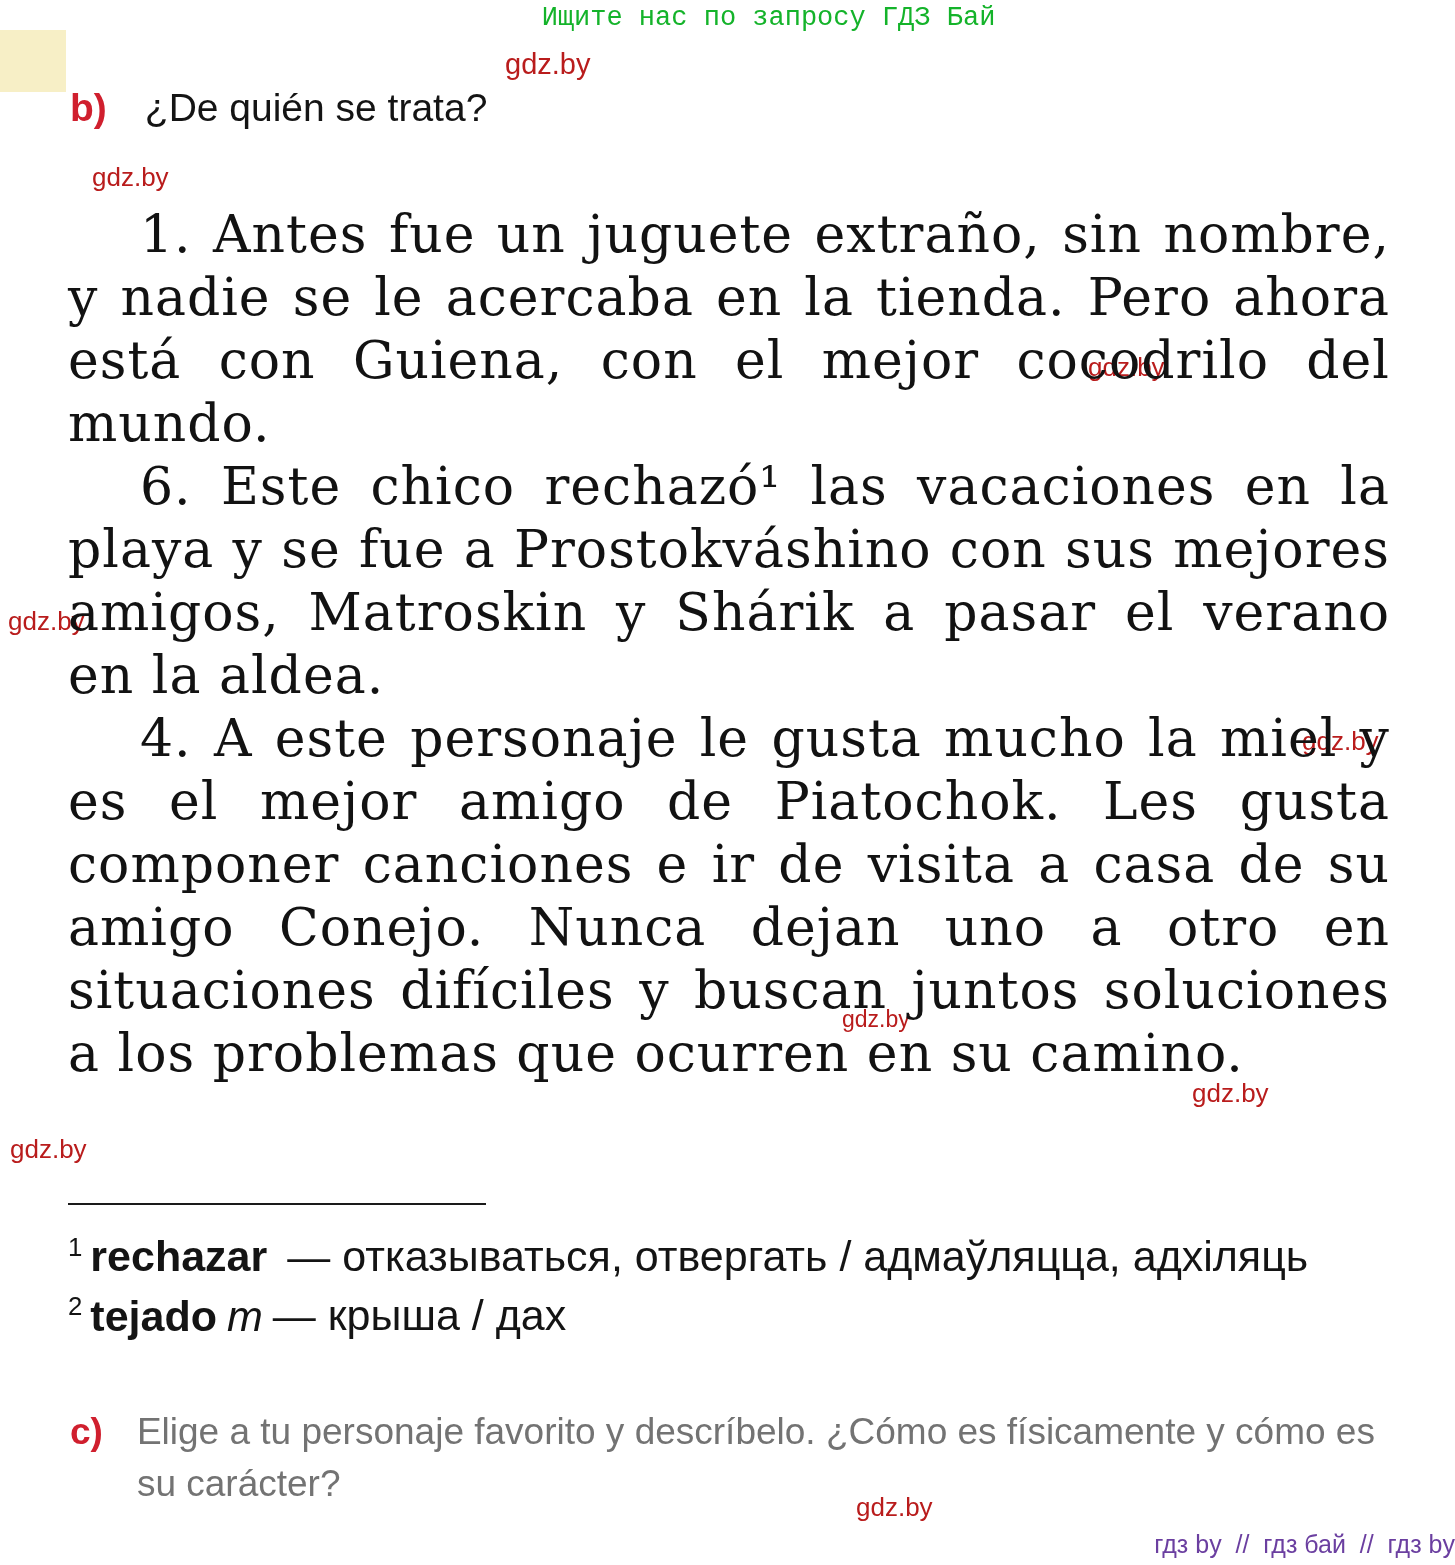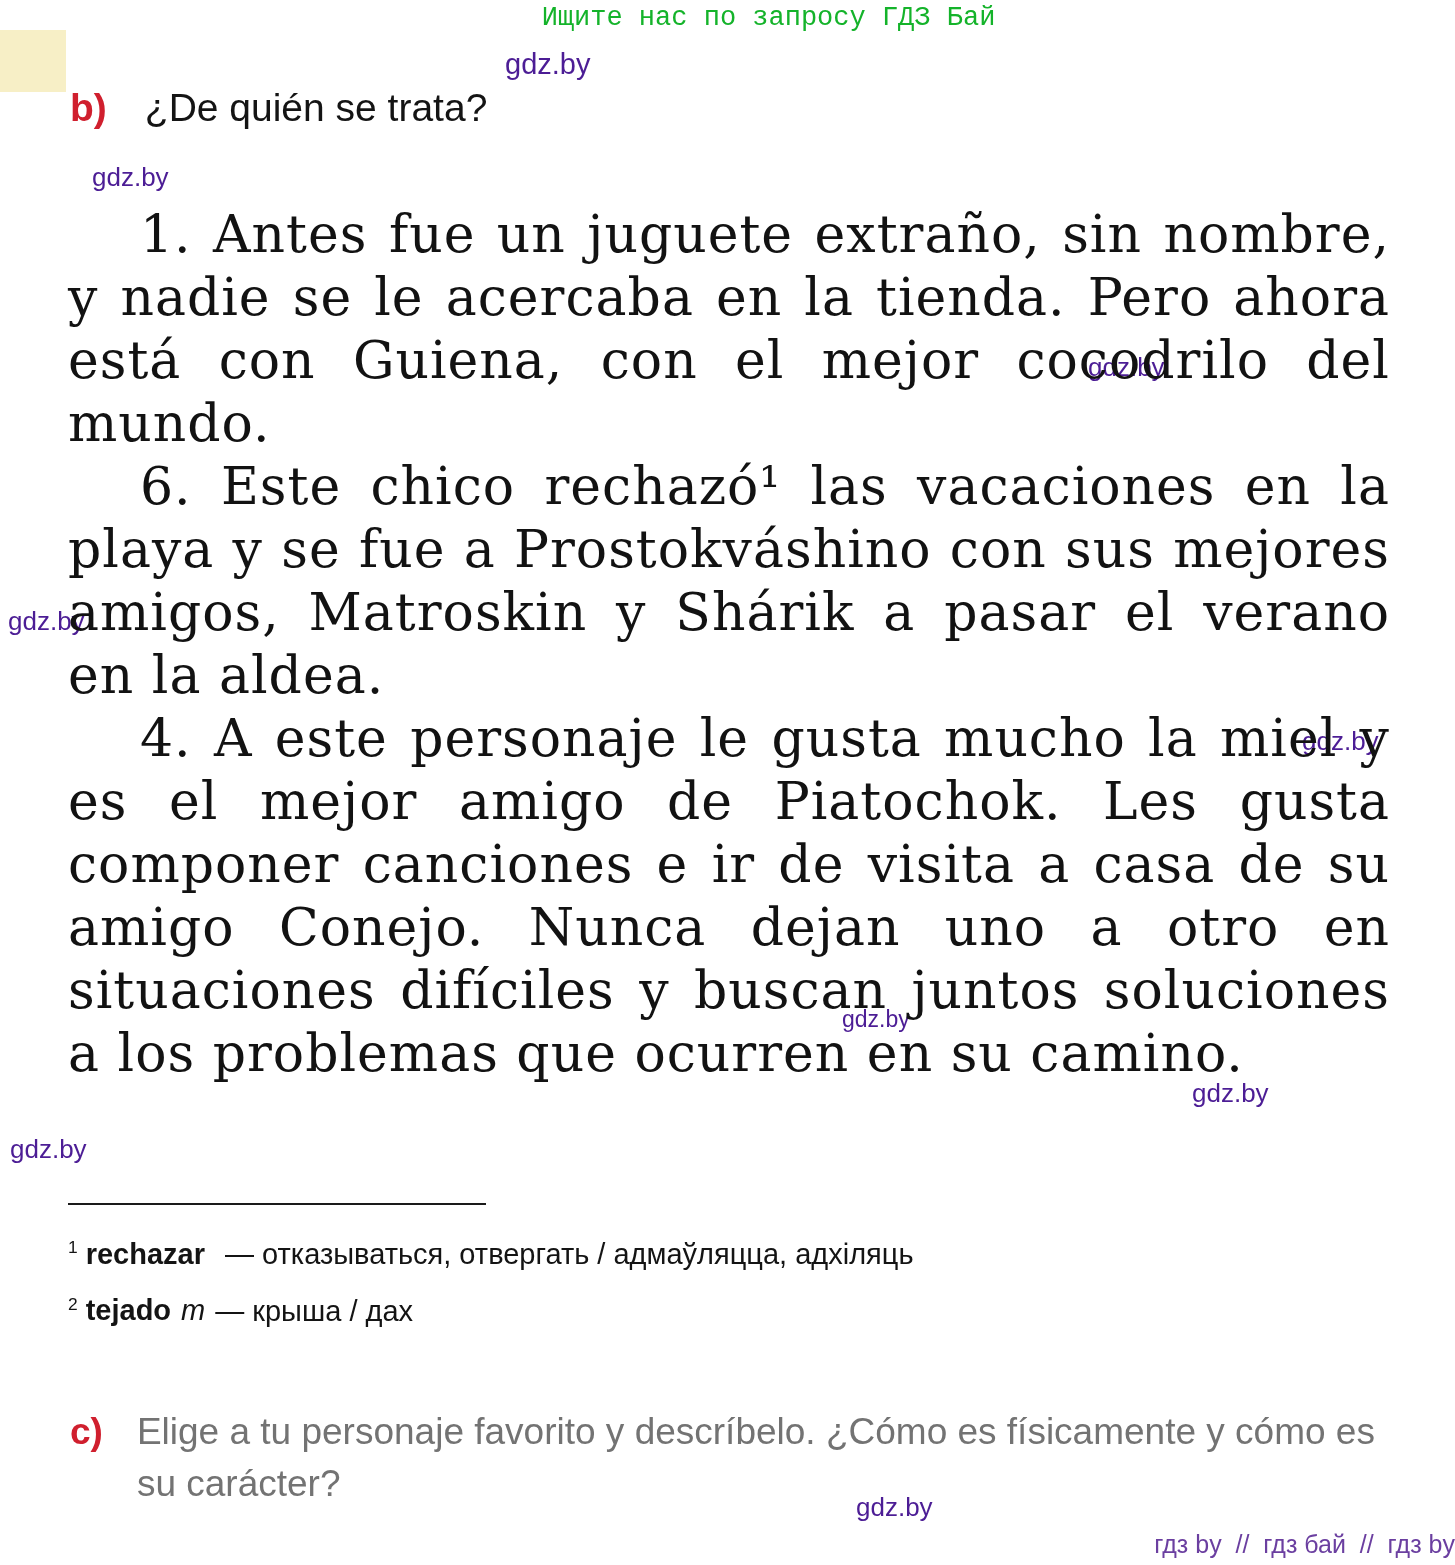--- a/index.html
+++ b/index.html
@@ -36,21 +36,21 @@
     top: 30px;
     width: 66px;
     height: 62px;
     background: #f7efc6;
   }
 
   
   .wm {
     position: absolute;
     font-family: "Liberation Sans", sans-serif;
-    color: #4c1d95;
+    color: #b91c1c;
     font-size: 26px;
     white-space: nowrap;
   }
   .wm1 { left: 505px;  top: 48px;  font-size: 29px; }
   .wm2 { left: 92px;   top: 162px; }
   .wm3 { left: 1088px; top: 352px; }
   .wm4 { left: 8px;    top: 606px; }
   .wm5 { left: 1302px; top: 726px; }
   .wm6 { left: 842px;  top: 1006px; font-size: 23px; }
   .wm7 { left: 1192px; top: 1078px; }
@@ -102,21 +102,21 @@
     left: 68px;
     width: 418px;
     border-top: 2px solid #1a1a1a;
   }
   .footnotes {
     position: absolute;
     top: 1222px;
     left: 68px;
     width: 1330px;
     font-family: "Liberation Sans", sans-serif;
-    font-size: 29px;
+    font-size: 43px;
     line-height: 50px;
     color: #141414;
   }
   .footnote sup {
     font-size: 60%;
     margin-right: 8px;
   }
   .footnote b {
     font-weight: bold;
     margin-right: 10px;

